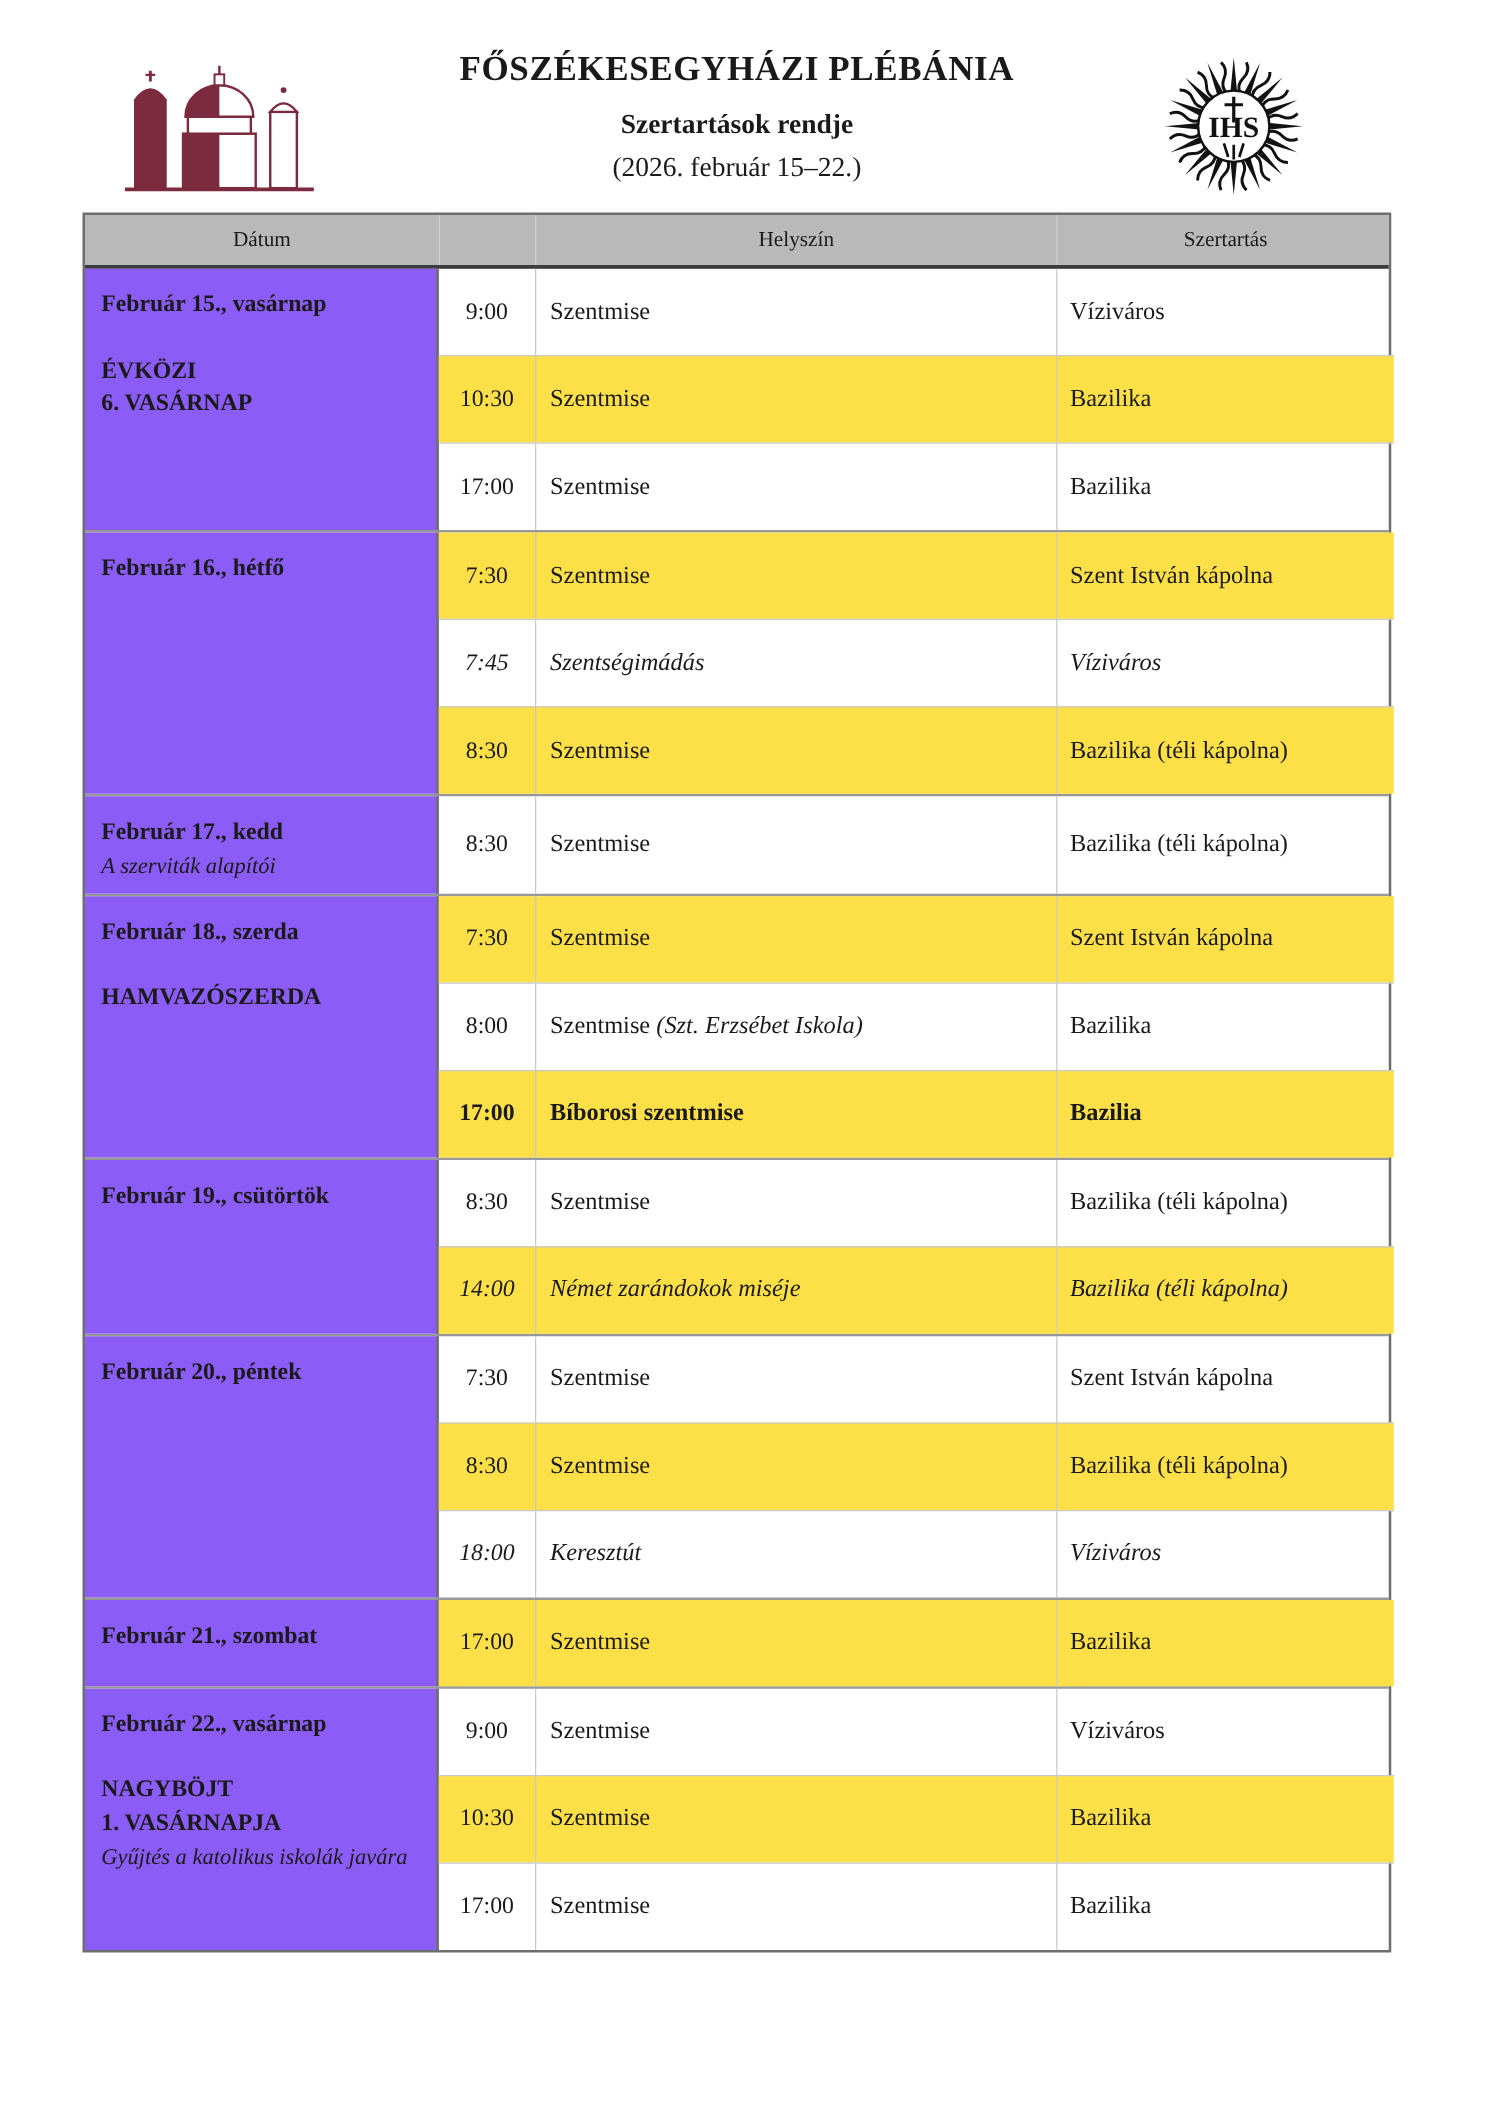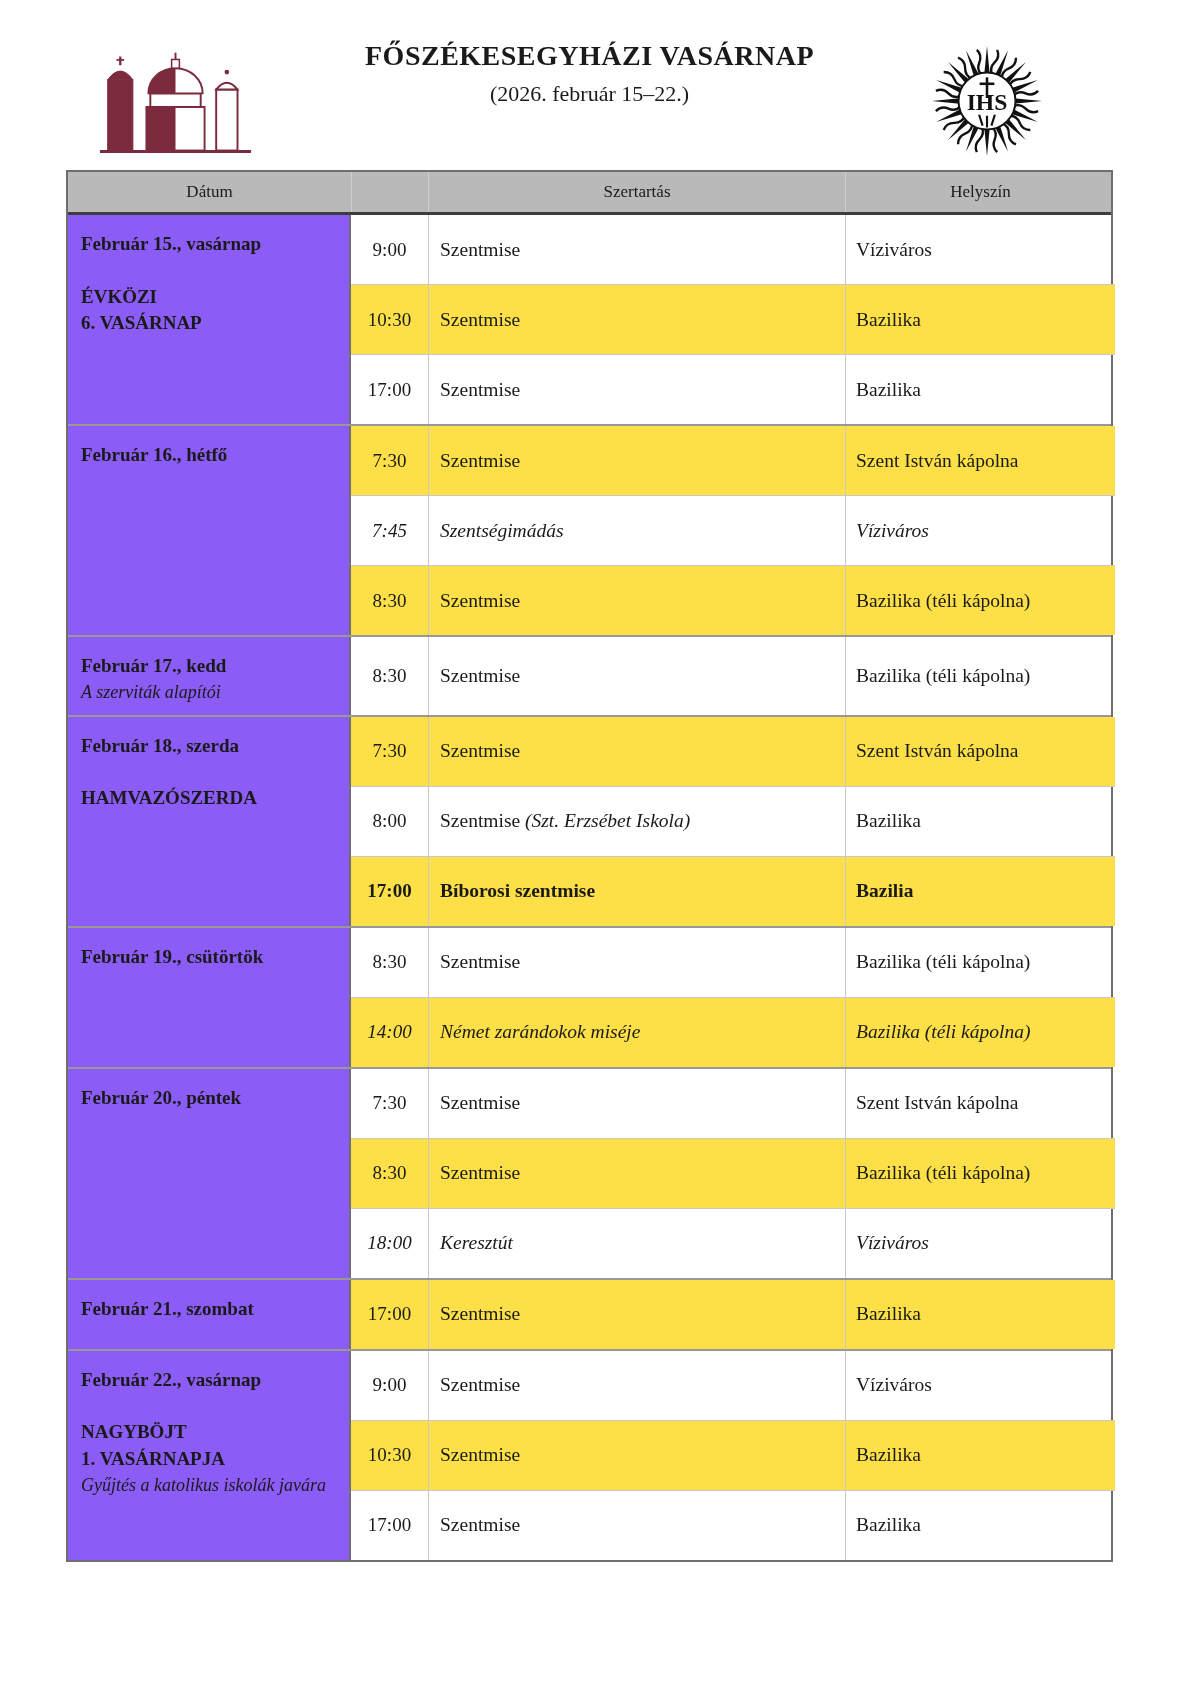--- a/index.html
+++ b/index.html
@@ -111,21 +111,22 @@
       <rect x="76" y="9" width="8" height="9" fill="#ffffff" stroke="#7c2b3e" stroke-width="1.6"></rect>
       <line x1="80" y1="2" x2="80" y2="9" stroke="#7c2b3e" stroke-width="2"></line>
 
       <rect x="122" y="40" width="22" height="63" fill="#ffffff" stroke="#7c2b3e" stroke-width="2"></rect>
       <path d="M122,40 Q133,26 144,40 Z" fill="#ffffff" stroke="#7c2b3e" stroke-width="2"></path>
       <circle cx="133" cy="22" r="2.4" fill="#7c2b3e"></circle>
     </svg>
   </div>
 
   <div class="titles">
-    <h1>FŐSZÉKESEGYHÁZI VASÁRNAP</h1>
+    <h1>FŐSZÉKESEGYHÁZI PLÉBÁNIA</h1>
+    <h2>Szertartások rendje</h2>
     <div class="range">(2026. február 15–22.)</div>
   </div>
 
   <div class="logo-right">
     <svg width="118" height="118" viewBox="0 0 120 120" aria-hidden="true">
       <defs>
         <polygon id="rayS" points="57.3,32 62.7,32 60,4"></polygon>
         <path id="rayW" d="M60,7 q4.5,6.5 0,13 q-4.5,6.5 0,13" fill="none" stroke="#111111" stroke-width="2.4"></path>
       </defs>
       <g fill="#111111">
@@ -168,22 +169,22 @@
       <text x="60" y="69" text-anchor="middle" font-family="Liberation Serif, serif" font-weight="bold" font-size="24" fill="#111111">IHS</text>
       <path d="M52,74 L55.5,85 M60,75 L60,87 M68,74 L64.5,85" stroke="#111111" stroke-width="2.2" fill="none"></path>
     </svg>
   </div>
 </header>
 
 <div class="schedule-table">
   <div class="thead">
     <div class="th">Dátum</div>
     <div class="th"></div>
+    <div class="th">Helyszín</div>
     <div class="th">Szertartás</div>
-    <div class="th">Helyszín</div>
   </div>
   <div id="groups">
   <div class="group">
     <div class="date-cell">
           <div class="date-line bold">Február 15., vasárnap</div>
           <div class="date-line spacer"></div>
           <div class="date-line bold">ÉVKÖZI</div>
           <div class="date-line bold">6. VASÁRNAP</div>
         </div>
     <div class="events">

